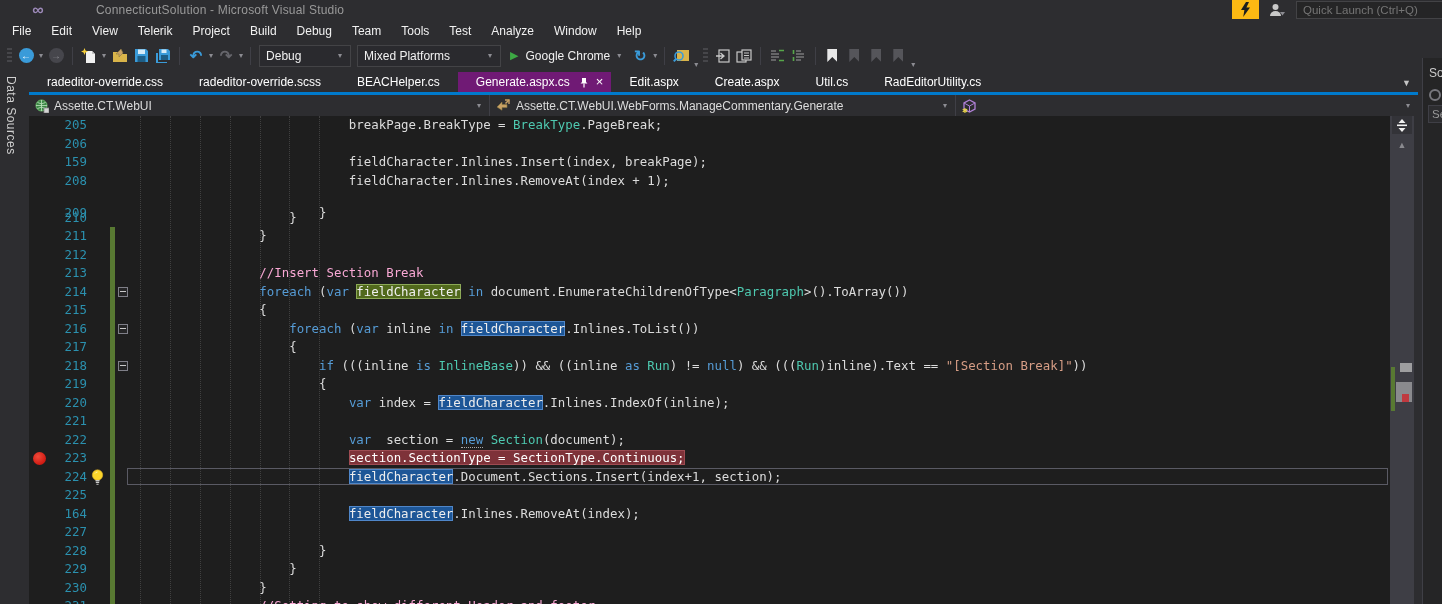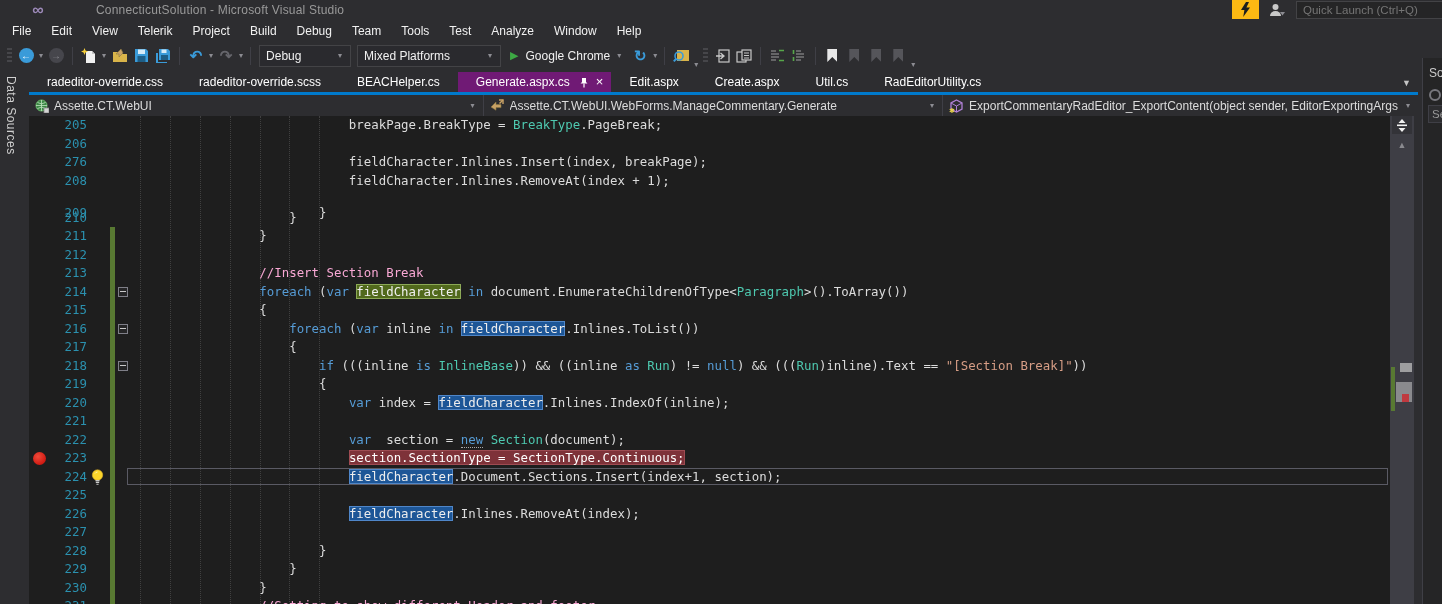--- a/index.html
+++ b/index.html
@@ -306,21 +306,20 @@
     </svg>
     <span class="nlabel">Assette.CT.WebUI.WebForms.ManageCommentary.Generate</span>
     <span class="caret">▾</span>
   </div>
   <div class="navsec nav-member">
     <svg width="15" height="14" viewBox="0 0 15 14">
       <path d="M7.5 1 L13 4 v6 L7.5 13 L2 10 V4 z" fill="none" stroke="#B180D7" stroke-width="1.3"></path>
       <path d="M2 4 L7.5 7 L13 4 M7.5 7 v6" stroke="#B180D7" stroke-width="1" fill="none"></path>
       <text x="0" y="14" font-size="7" fill="#E8D44D">✱</text>
     </svg>
-    <span class="nlabel">ExportCommentaryRadEditor_ExportContent(object sender, EditorExportingArgs</span>
     <span class="caret">▾</span>
   </div>
 </div>
 
 <div class="code-region">
     <div class="guide" style="left: 111px;"></div>
     <div class="guide" style="left: 140.88px;"></div>
     <div class="guide" style="left: 170.76px;"></div>
     <div class="guide" style="left: 200.64px;"></div>
     <div class="guide" style="left: 230.52px;"></div>
@@ -328,21 +327,21 @@
     <div class="guide" style="left: 290.28px;"></div>
     <div class="row" style="top: 0px;">
       <span class="lnum">205</span>
       <span class="code"><span class="seg-tx">                            breakPage.BreakType = </span><span class="seg-ty">BreakType</span><span class="seg-tx">.PageBreak;</span></span>
     </div>
     <div class="row" style="top: 18.5px;">
       <span class="lnum">206</span>
       <span class="code"></span>
     </div>
     <div class="row" style="top: 37px;">
-      <span class="lnum">276</span>
+      <span class="lnum">159</span>
       <span class="code"><span class="seg-tx">                            fieldCharacter.Inlines.Insert(index, breakPage);</span></span>
     </div>
     <div class="row" style="top: 55.5px;">
       <span class="lnum">208</span>
       <span class="code"><span class="seg-tx">                            fieldCharacter.Inlines.RemoveAt(index + 1);</span></span>
     </div>
     <div class="row" style="top: 74px; margin-top: 14px;">
       <span class="lnum">209</span>
       <span class="code"><span class="seg-tx">                        }</span></span>
     </div>
@@ -431,21 +430,21 @@
       </span>
       <div class="chgbar"></div>
       <span class="code"><span class="seg-tx">                            </span><span class="seg-hlb">fieldCharacter</span><span class="seg-tx">.Document.Sections.Insert(index+1, section);</span></span>
     </div>
     <div class="row" style="top: 370px;">
       <span class="lnum">225</span>
       <div class="chgbar"></div>
       <span class="code"></span>
     </div>
     <div class="row" style="top: 388.5px;">
-      <span class="lnum">226</span>
+      <span class="lnum">164</span>
       <div class="chgbar"></div>
       <span class="code"><span class="seg-tx">                            </span><span class="seg-hlb">fieldCharacter</span><span class="seg-tx">.Inlines.RemoveAt(index);</span></span>
     </div>
     <div class="row" style="top: 407px;">
       <span class="lnum">227</span>
       <div class="chgbar"></div>
       <span class="code"></span>
     </div>
     <div class="row" style="top: 425.5px;">
       <span class="lnum">228</span>

